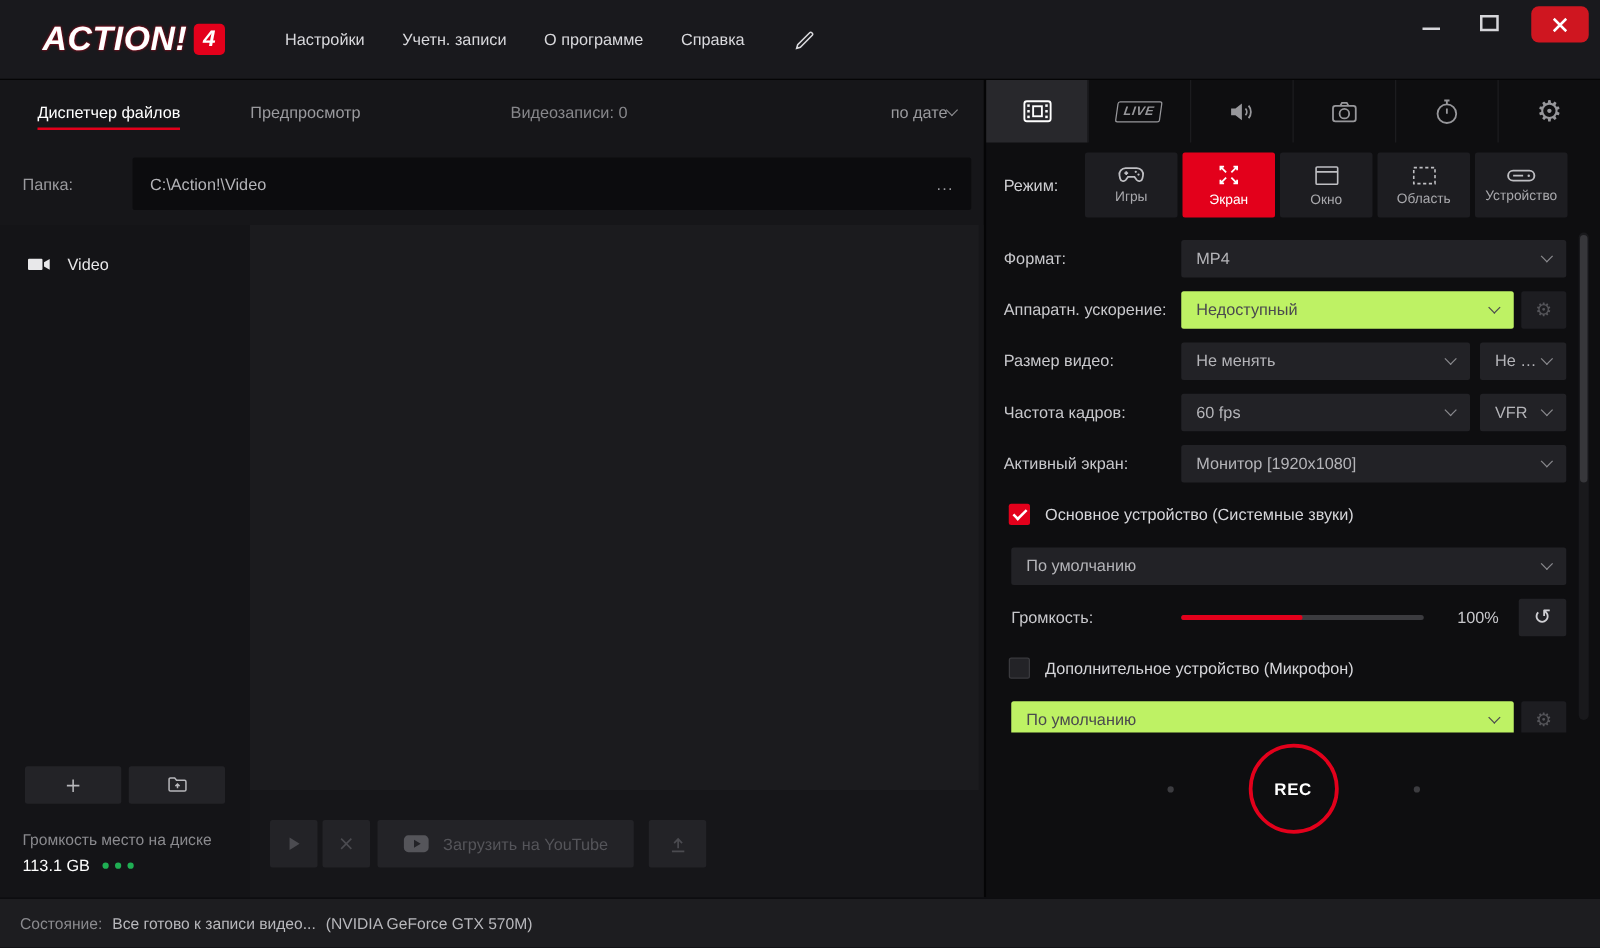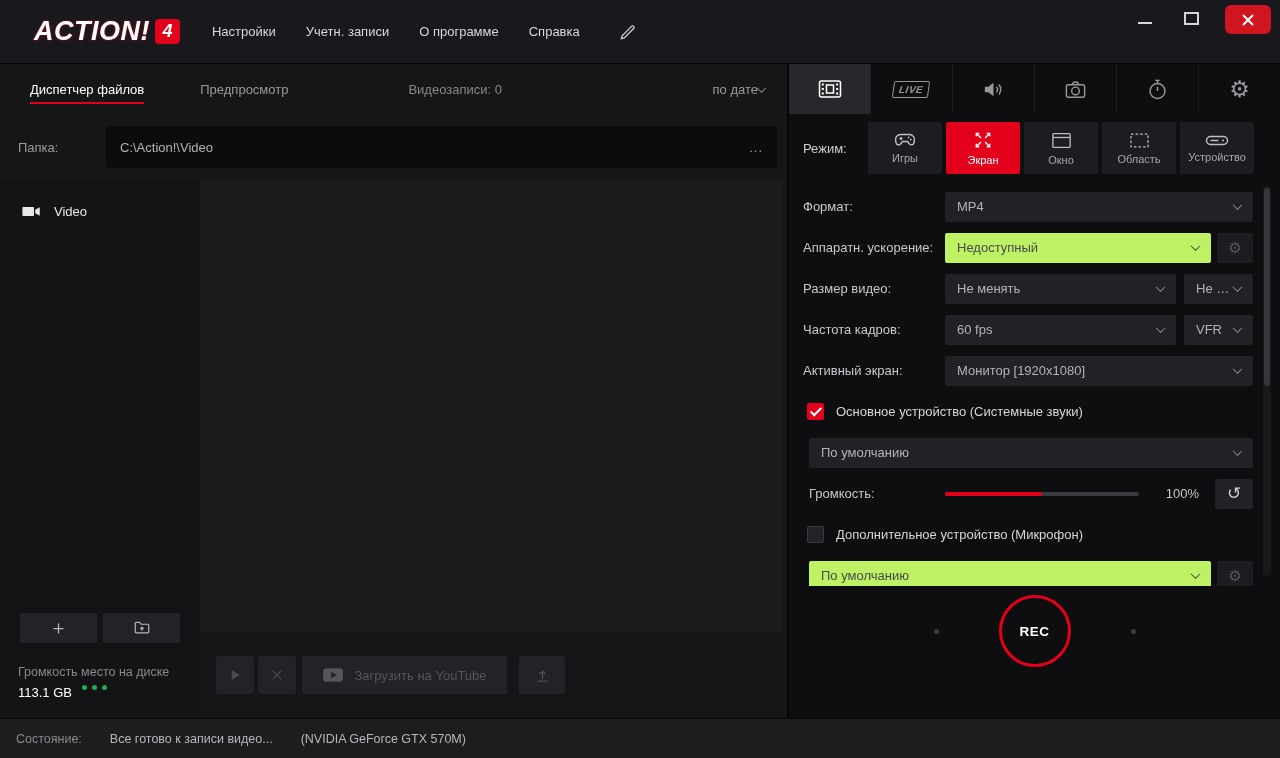--- a/index.html
+++ b/index.html
@@ -5,21 +5,21 @@
   * { margin:0; padding:0; box-sizing:border-box; }
   html,body { width:1280px; height:758px; overflow:hidden; }
   body { font-family:"Liberation Sans", sans-serif; background:#0c0c0e; color:#cfcfd3; user-select:none; }
   .window { display:flex; flex-direction:column; width:1280px; height:758px; }
 
   
   .topbar { height:64px; background:#19191d; display:flex; align-items:center; position:relative; border-bottom:1px solid #050506; flex:0 0 64px; }
   .logo { display:flex; align-items:center; margin-left:34px; }
   .logo-text { font-size:27px; font-weight:900; font-style:italic; letter-spacing:.5px; color:#ffffff; text-shadow:0 0 2px #e3001b; }
   .logo-badge { background:#e3001b; color:#fff; font-weight:900; font-style:italic; width:25px; height:25px; display:inline-flex; align-items:center; justify-content:center; border-radius:4px; font-size:18px; margin-left:5px; }
-  .menu { display:flex; align-items:center; margin-left:32px; gap:30px; }
+  .menu { display:flex; align-items:center; margin-left:48px; gap:30px; }
   .menu-item { font-size:13px; color:#d8d8dc; cursor:default; }
   .pen-btn { margin-left:38px; color:#d8d8dc; display:flex; }
   .win-controls { position:absolute; top:0; right:0; height:36px; display:flex; align-items:center; }
   .win-min { width:14px; border-top:2px solid #d6d6da; margin-right:32px; margin-top:10px; }
   .win-max { width:15px; height:13px; border:2px solid #d6d6da; margin-right:26px; }
   .win-close { width:46px; height:29px; background:#cf1620; border-radius:6px; display:flex; align-items:center; justify-content:center; margin:3px 9px 0 0; }
 
   
   .main { flex:1; display:flex; min-height:0; }
 
@@ -36,21 +36,21 @@
   .folder-field { flex:1; height:42px; background:#0c0c0e; border-radius:2px; display:flex; align-items:center; padding:0 14px; font-size:13px; color:#b4b4b8; }
   .folder-browse { margin-left:auto; color:#9a9a9e; letter-spacing:1px; font-size:13px; }
   .fm-body { flex:1; display:flex; min-height:0; }
   .fm-sidebar { width:200px; background:#141417; display:flex; flex-direction:column; }
   .tree-item { height:30px; display:flex; align-items:center; padding-left:22px; margin-top:16px; color:#e8e8ea; font-size:13px; gap:13px; }
   .fm-sidebar .spacer { flex:1; }
   .side-btn-row { display:flex; gap:6px; padding:0 20px; }
   .side-btn { flex:1; height:30px; background:#232327; border-radius:2px; display:flex; align-items:center; justify-content:center; color:#b8b8bc; }
   .free-space { padding:22px 0 18px 18px; }
   .free-space-label { font-size:12.5px; color:#8a8a8e; }
-  .free-space-line { margin-top:6px; display:flex; gap:10px; }
+  .free-space-line { margin-top:6px; display:flex; align-items:center; gap:10px; }
   .free-space-value { font-size:13px; color:#ffffff; }
   .disk-dots { display:flex; gap:5px; }
   .disk-dots i { width:5px; height:5px; border-radius:50%; background:#1fae53; }
   .fm-main { flex:1; display:flex; flex-direction:column; background:#161619; }
   .file-area { flex:1; background:#1b1b1e; margin-right:4px; }
   .fm-toolbar { height:86px; display:flex; align-items:center; padding-left:16px; gap:4px; flex:0 0 86px; }
   .tool-btn { height:38px; background:#232327; border-radius:2px; display:flex; align-items:center; justify-content:center; color:#4b4b50; }
   .tool-btn.sq { width:38px; }
   .tool-btn.yt { width:205px; gap:10px; font-size:13px; color:#55555a; margin-left:2px; }
   .tool-btn.up { width:46px; margin-left:8px; }
@@ -98,21 +98,21 @@
   .vscroll .thumb { position:absolute; left:1px; top:2px; width:6px; height:198px; background:#37373b; border-radius:3px; }
 
   .rec-section { flex:0 0 132px; display:flex; flex-direction:column; align-items:center; background:#0e0e10; }
   .hotkey-line { margin-top:16px; display:flex; align-items:center; font-size:13px; color:#b2b2b6; }
   .key-badge { background:#f5f5f5; color:#161618; font-size:12px; font-weight:bold; padding:3px 8px; border-radius:3px; margin:0 10px; }
   .rec-line { margin-top:9px; display:flex; align-items:center; gap:60px; }
   .side-dot { width:5px; height:5px; border-radius:50%; background:#3c3c40; }
   .rec-btn { width:72px; height:72px; border:3px solid #e3001b; border-radius:50%; display:flex; align-items:center; justify-content:center; color:#ffffff; font-size:13.5px; font-weight:600; letter-spacing:.5px; background:transparent; }
 
   
-  .statusbar { height:40px; flex:0 0 40px; background:#1d1d20; border-top:1px solid #09090b; display:flex; align-items:center; padding-left:16px; gap:28px; }
+  .statusbar { height:40px; flex:0 0 40px; background:#1d1d20; border-top:1px solid #09090b; display:flex; align-items:center; padding-left:16px; gap:8px; }
   .status-label { font-size:12.5px; color:#8a8a8e; }
   .status-value { font-size:12.5px; color:#b8b8bc; }
 
   svg { display:block; }
 </style>
 </head>
 <body>
 
 <div class="window">
 

